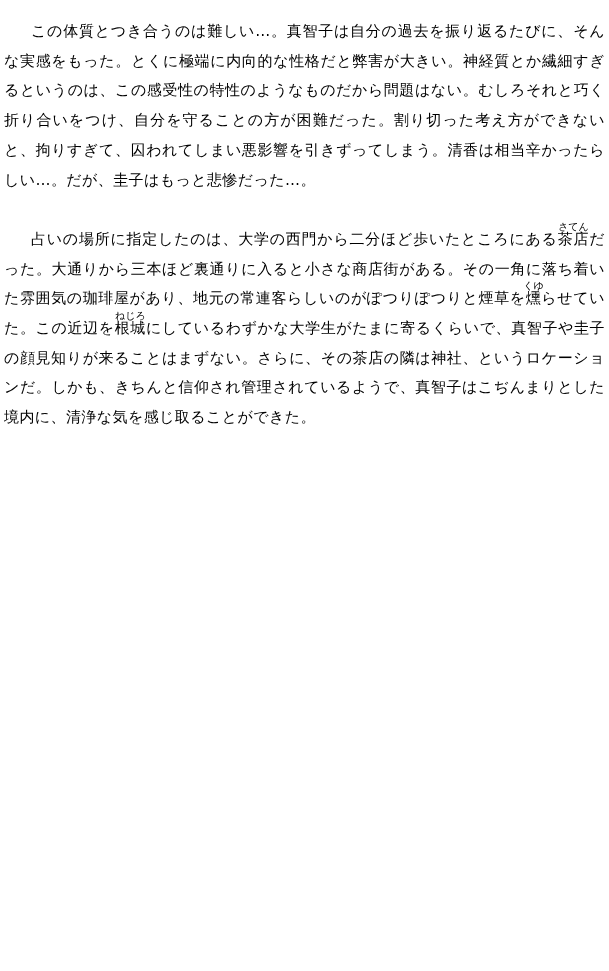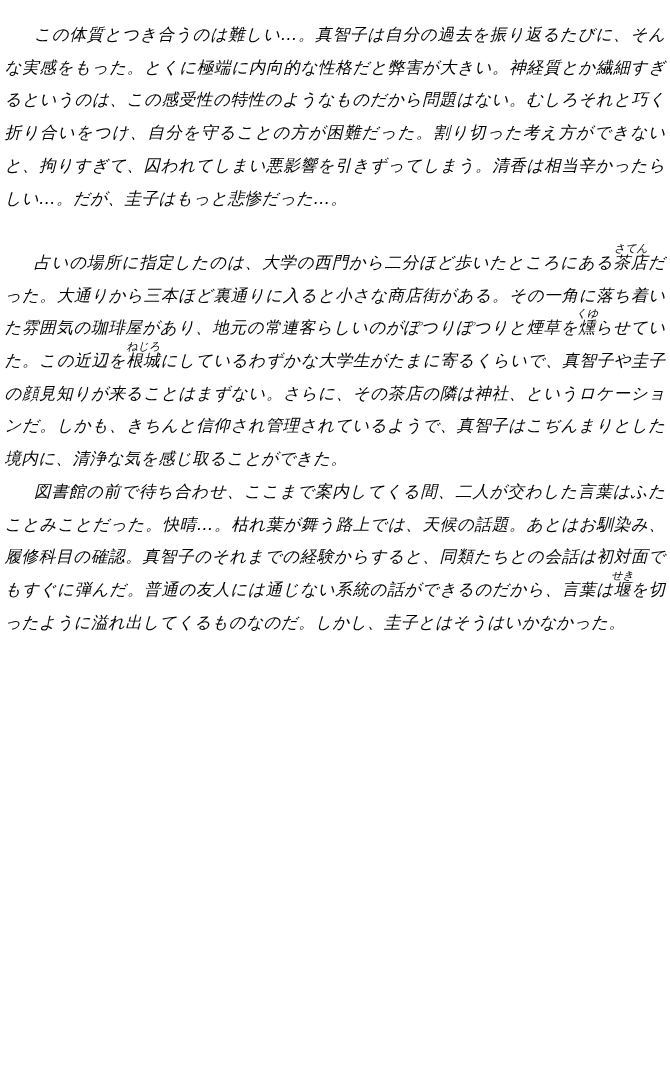--- a/index.html
+++ b/index.html
@@ -17,21 +17,20 @@
     color: #000000;
     background: #ffffff;
   }
   .text-body {
     font-size: 15px;
     line-height: 29.7px;
     letter-spacing: 0.4px;
     text-align: justify;
     text-justify: inter-character;
     word-break: normal;
-    font-style: italic;
   }
   p.para { margin: 0; }
   p.para.indent { text-indent: 27px; }
   p.para.gap { margin-top: 29.7px; }
   .rb { position: relative; }
   .rt {
     position: absolute;
     left: 50%;
     top: -8px;
     transform: translateX(-50%);
@@ -42,15 +41,14 @@
     text-indent: 0;
   }
 </style>
 </head>
 <body>
 
 <main class="page" style="background: rgb(255, 255, 255); color: rgb(0, 0, 0);">
   <div class="text-body">
       <p class="para indent"><span>この体質とつき合うのは難しい…。真智子は自分の過去を振り返るたびに、そんな実感をもった。とくに極端に内向的な性格だと弊害が大きい。神経質とか繊細すぎるというのは、この感受性の特性のようなものだから問題はない。むしろそれと巧く折り合いをつけ、自分を守ることの方が困難だった。割り切った考え方ができないと、拘りすぎて、囚われてしまい悪影響を引きずってしまう。清香は相当辛かったらしい…。だが、圭子はもっと悲惨だった…。</span></p>
       <p class="para indent gap"><span>占いの場所に指定したのは、大学の西門から二分ほど歩いたところにある</span><span class="rb"><span class="rt">さてん</span>茶店</span><span>だった。大通りから三本ほど裏通りに入ると小さな商店街がある。その一角に落ち着いた雰囲気の珈琲屋があり、地元の常連客らしいのがぽつりぽつりと煙草を</span><span class="rb"><span class="rt">くゆ</span>燻</span><span>らせていた。この近辺を</span><span class="rb"><span class="rt">ねじろ</span>根城</span><span>にしているわずかな大学生がたまに寄るくらいで、真智子や圭子の顔見知りが来ることはまずない。さらに、その茶店の隣は神社、というロケーションだ。しかも、きちんと信仰され管理されているようで、真智子はこぢんまりとした境内に、清浄な気を感じ取ることができた。</span></p>
-      <p class="para indent"><span>図書館の前で待ち合わせ、ここまで案内してくる間、二人が交わした言葉はふたことみことだった。快晴…。枯れ葉が舞う路上では、天候の話題。あとはお馴染み、履修科目の確認。真智子のそれまでの経験からすると、同類たちとの会話は初対面でもすぐに弾んだ。普通の友人には通じない系統の話ができるのだから、言葉は</span><span class="rb"><span class="rt">せき</span>堰</span><span>を切ったように溢れ出してくるものなのだ。しかし、圭子とはそうはいかなかった。</span></p>
     </div>
 </main>
 
 </body></html>

